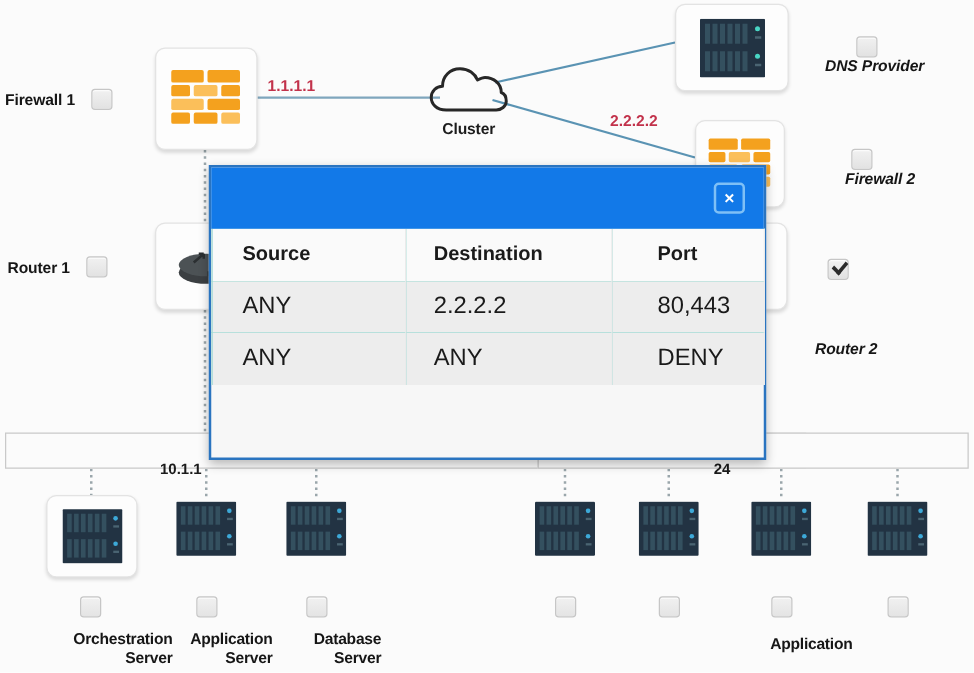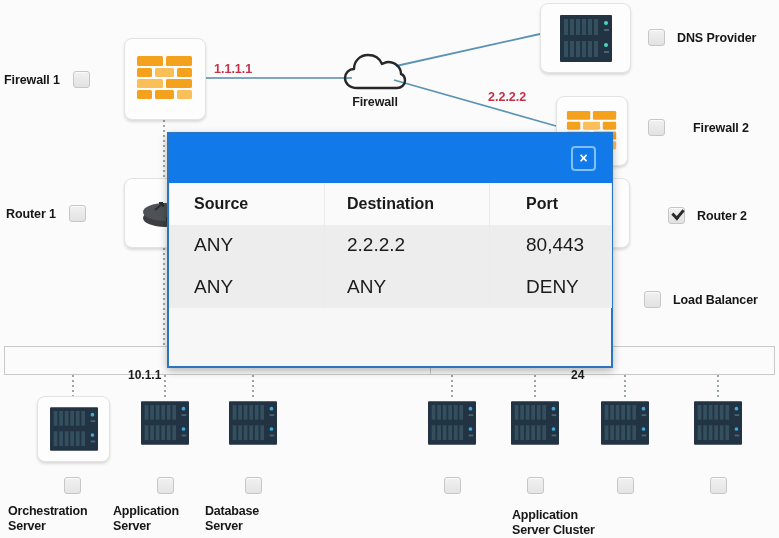--- a/index.html
+++ b/index.html
@@ -72,21 +72,21 @@
     white-space: nowrap;
   }
 
   
   .legend-row {
     position: absolute;
     display: flex;
     align-items: center;
     white-space: nowrap;
   }
-  .legend-row.right-side { flex-direction: row; }
+  .legend-row.right-side { flex-direction: column; font-style: italic; }
   .legend-row.left-side  { flex-direction: row; }
   .legend-text {
     font-size: 12.5px;
     font-weight: bold;
     color: #161616;
     letter-spacing: -0.1px;
   }
   .cbox {
     width: 17px; height: 17px;
     border: 1px solid #c6c6c6;
@@ -123,21 +123,21 @@
   }
   .netbar-label.lbl-left  { margin-left: 123px; }
   .netbar-label.lbl-right { margin-left: 140px; }
 
   
   .srv-caption {
     position: absolute;
     font-size: 12.5px;
     font-weight: bold;
     color: #161616;
-    text-align: left;
+    text-align: right;
     line-height: 15px;
     letter-spacing: -0.2px;
   }
 
   
   .srv-cbox {
     position: absolute;
     width: 17px; height: 17px;
     border: 1px solid #c6c6c6;
     border-radius: 3px;
@@ -255,21 +255,21 @@
       </g>
     </svg>
   </div>
 
   <div class="cloud-wrap" style="left:340px; top:52px; width:70px;">
     <svg width="64" height="38" viewBox="0 0 64 38" xmlns="http://www.w3.org/2000/svg">
       <path d="M14 36 C6 36 2 31 2 26 C2 21 6 17 11 17 C11 9 17 3 25 3
                C32 3 37 7 39 12 C41 11 43 10 45 10 C52 10 58 15 58 22
                C61 23 62 26 62 29 C62 33 58 36 54 36 Z" fill="none" stroke="#272727" stroke-width="2.4" stroke-linejoin="round"></path>
     </svg>
-    <div class="cloud-label">Firewall</div>
+    <div class="cloud-label">Cluster</div>
   </div>
 
   <div class="ip-label" style="left:214px; top:62px;">1.1.1.1</div>
 
   <div class="ip-label" style="left:488px; top:90px;">2.2.2.2</div>
 
   <div class="node" style="left:540px; top:3px; width:91px; height:70px;">
     <svg class="srv-icon" width="52" height="47" viewBox="0 0 52 47" xmlns="http://www.w3.org/2000/svg">
       <rect x="0" y="0" width="52" height="47" fill="#223343" rx="1"></rect>
       <g fill="#34505f">
@@ -341,29 +341,25 @@
   <div class="legend-row right-side" style="left:648px; top:29px;">
     <span class="cbox"></span>
     <span class="legend-text" style="margin-left:12px;">DNS Provider</span>
   </div>
 
   <div class="legend-row right-side" style="left:648px; top:119px;">
     <span class="cbox"></span>
     <span class="legend-text" style="margin-left:28px;">Firewall 2</span>
   </div>
 
-  <div class="legend-row right-side" style="left:668px; top:207px;">
+  <div class="legend-row right-side" style="left:640px; top:207px;gap:48px;">
     <span class="cbox checked"></span>
     <span class="legend-text" style="margin-left:12px;">Router 2</span>
   </div>
 
-  <div class="legend-row right-side" style="left:644px; top:291px;">
-    <span class="cbox"></span>
-    <span class="legend-text" style="margin-left:12px;">Load Balancer</span>
-  </div>
 
   <div class="netbar" style="left:4px; top:346px; width:641px; height:29px;">
     <span class="netbar-label lbl-left">10.1.1</span>
   </div>
 
   <div class="netbar" style="left:430px; top:346px; width:345px; height:29px;">
     <span class="netbar-label lbl-right">24</span>
   </div>
 
   <div class="node" style="left:37px; top:396px; width:73px; height:66px;">
@@ -548,21 +544,20 @@
       <circle cx="46" cy="8" r="2" fill="#3da9d8"></circle>
       <circle cx="46" cy="30" r="2" fill="#3da9d8"></circle>
       <rect x="44" y="14" width="5" height="2" fill="#4a6472"></rect>
       <rect x="44" y="36" width="5" height="2" fill="#4a6472"></rect>
     </svg>
   </div>
   <div class="srv-cbox" style="left:710px; top:477px;"></div>
 
   <div class="srv-caption" style="left:512px; top:508px; width:170px;">
     <div>Application</div>
-    <div>Server Cluster</div>
   </div>
 
   <div id="dialog">
     <div id="dialog-header">
       <button id="dialog-close">×</button>
     </div>
 
     <table id="rules-table">
       <colgroup>
         <col class="w-src">

